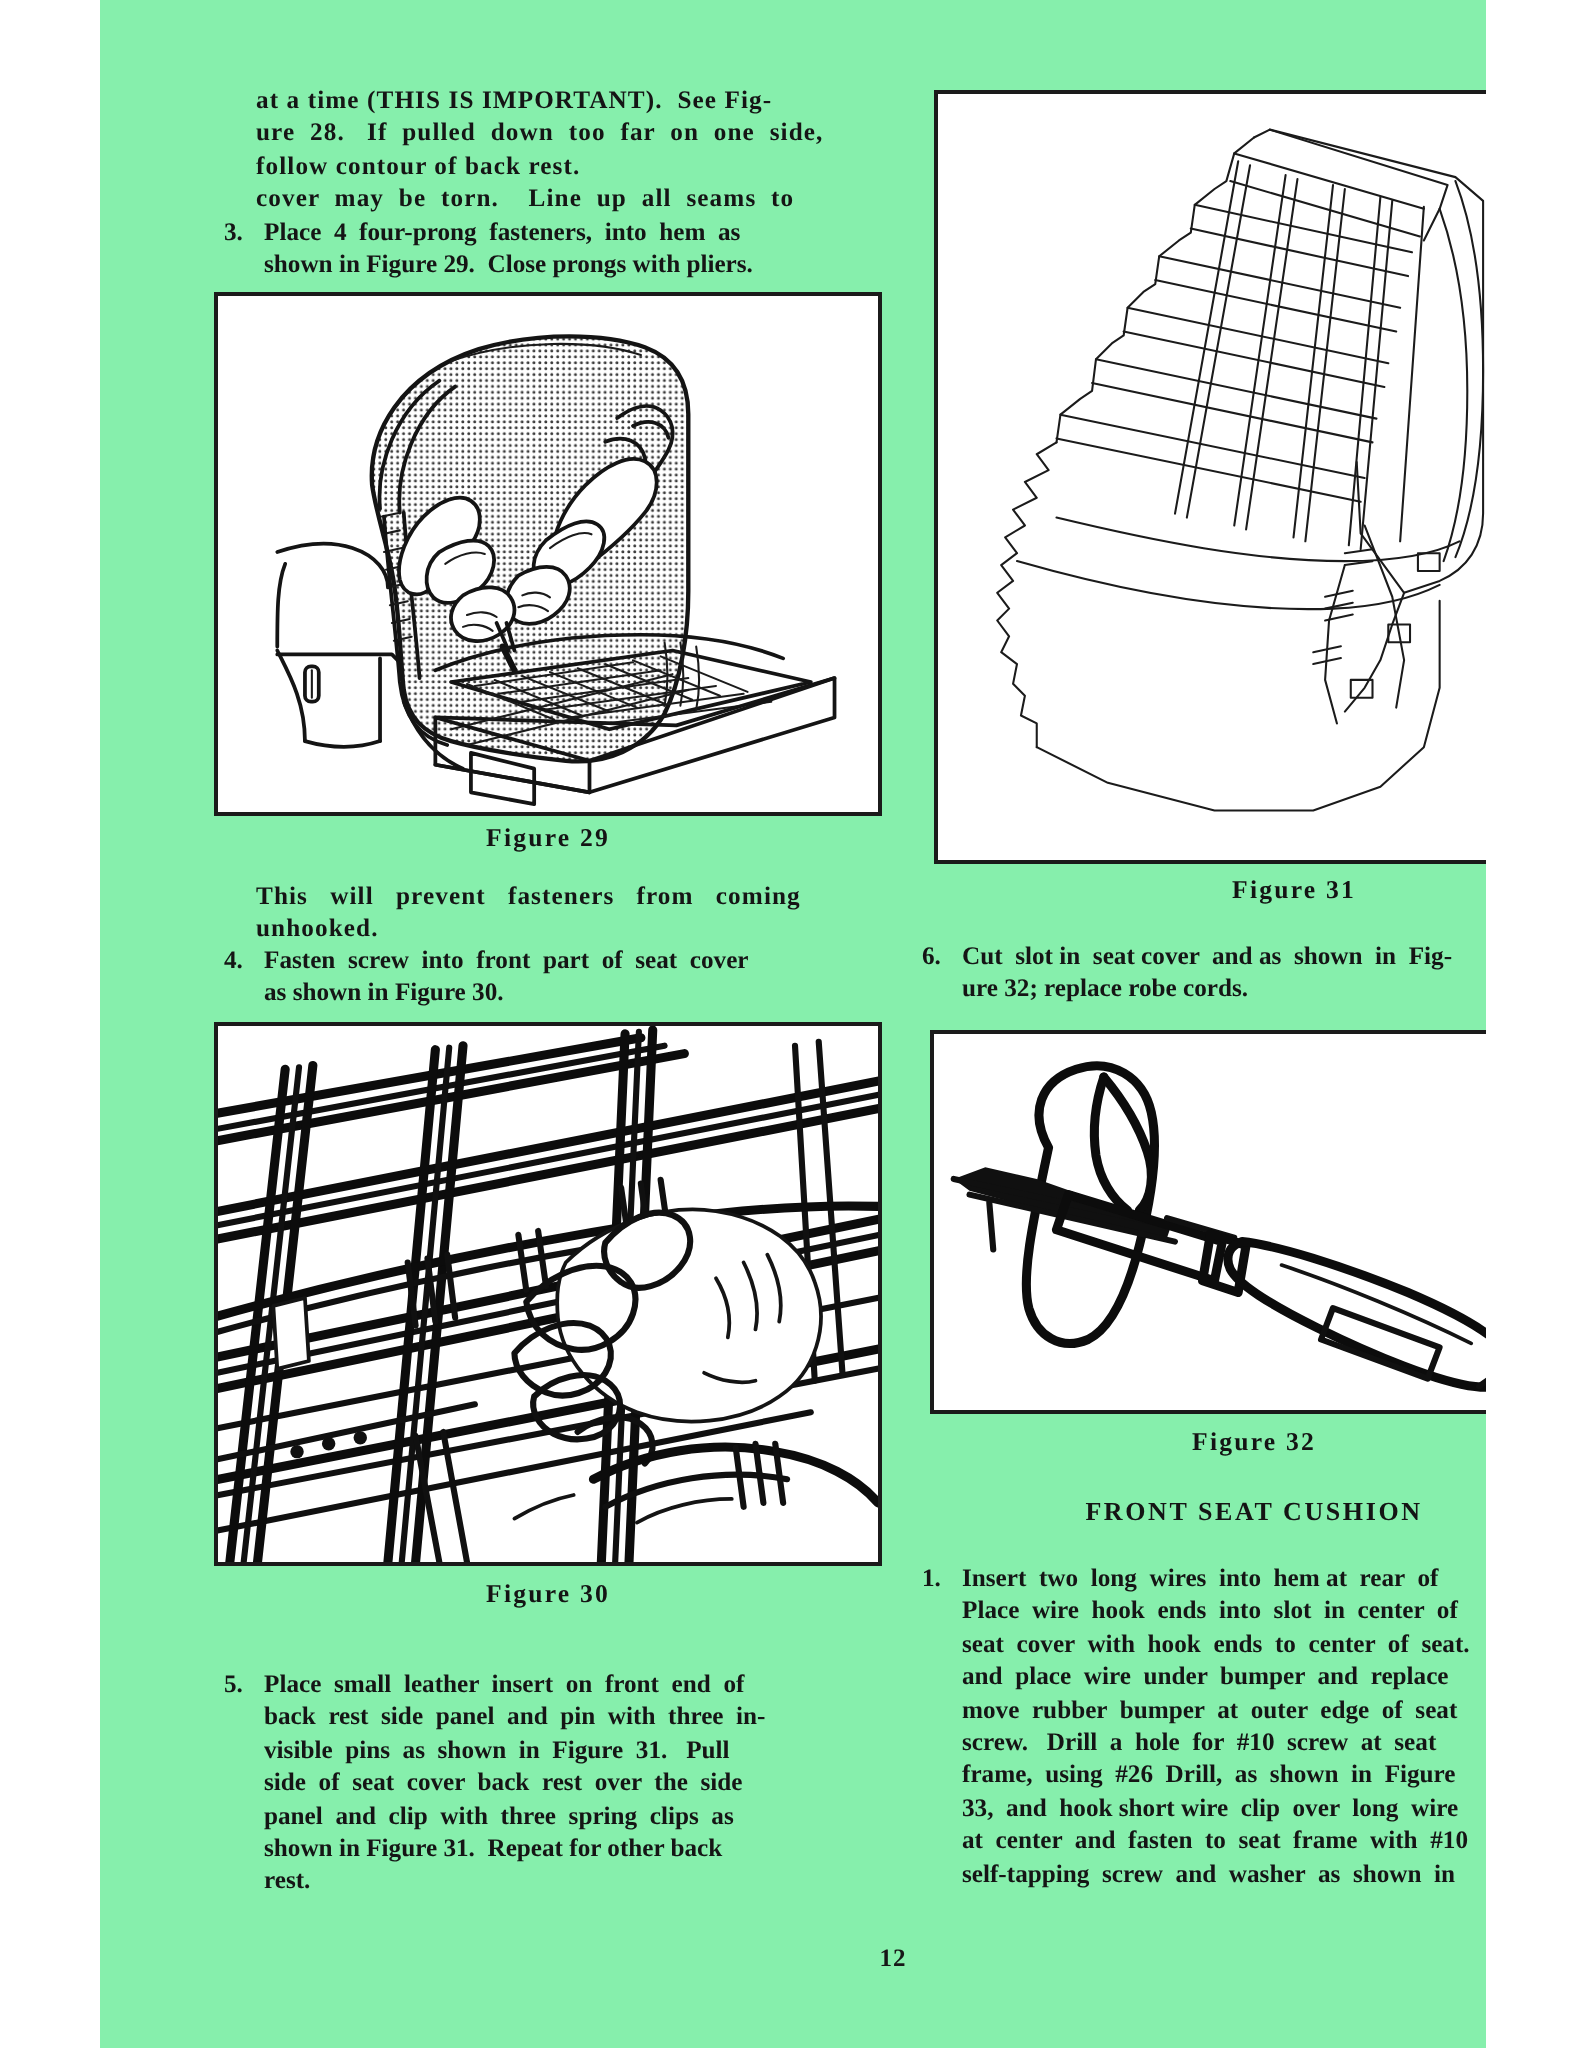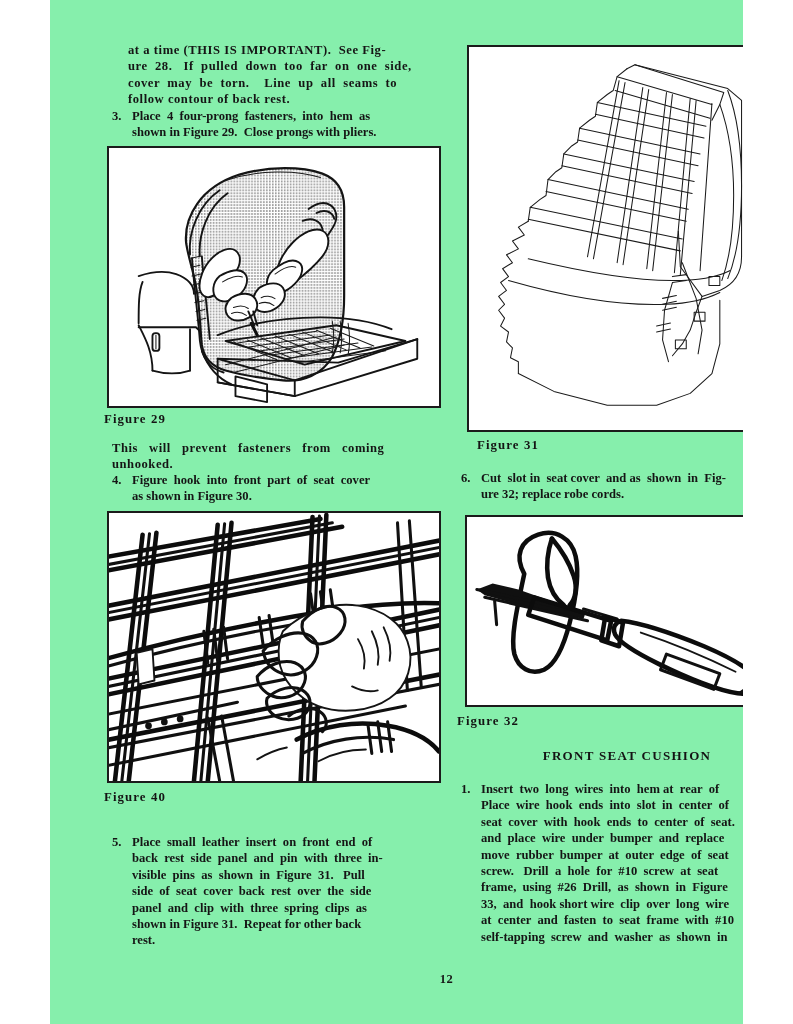--- a/index.html
+++ b/index.html
@@ -67,21 +67,21 @@
     border: 2px solid #1b1b1b;
     background: #ffffff;
     box-sizing: border-box;
     overflow: hidden;
   }
   .figbox svg { display: block; width: 100%; height: 100%; }
 
   .figcap {
     position: absolute;
     width: 340px;
-    text-align: left;
+    text-align: center;
     font-family: "Liberation Serif", "DejaVu Serif", serif;
     font-size: 12.8px;
     font-weight: 700;
     letter-spacing: 1.1px;
     color: #141414;
   }
 
   .section-head {
     position: absolute;
     width: 340px;
@@ -114,22 +114,22 @@
   .fill-k    { fill:#101010; stroke:none; }
 </style>
 </head>
 <body>
 
 <div id="page">
 
   <div class="para spaced" style="left:78px; top:42px; width:312px;">
     <span class="ln">at a time (THIS IS IMPORTANT).  See Fig-</span>
     <span class="ln">ure  28.   If  pulled  down  too  far  on  one  side,</span>
+    <span class="ln">follow contour of back rest.</span>
     <span class="ln">cover  may  be  torn.    Line  up  all  seams  to</span>
-    <span class="ln">follow contour of back rest.</span>
   </div>
 
   <div class="item" style="left:62px; top:108px; width:328px;">
     <span class="num">3.</span>
     <span class="body">
       <span class="ln">Place  4  four-prong  fasteners,  into  hem  as</span>
       <span class="ln">shown in Figure 29.  Close prongs with pliers.</span>
     </span>
   </div>
 
@@ -239,29 +239,29 @@
       <path class="ln-med" d="M110 214 L188 236 L312 194"></path>
 
       <path class="ln-med" d="M128 232 L128 252 L160 258 L160 240 Z"></path>
 
       <path class="ln-med" d="M94 206 C100 222 110 234 124 240"></path>
     </svg>
   </div>
 
   <div class="figcap" style="left:54px; top:412px;">Figure 29</div>
 
-  <div class="para spaced" style="left:62px; top:440px; width:312px;">
+  <div class="para spaced" style="left:78px; top:440px; width:312px;">
     <span class="ln">This   will   prevent   fasteners   from   coming</span>
     <span class="ln">unhooked.</span>
   </div>
 
   <div class="item" style="left:62px; top:472px; width:328px;">
     <span class="num">4.</span>
     <span class="body">
-      <span class="ln">Figure  hook  into  front  part  of  seat  cover</span>
+      <span class="ln">Fasten  screw  into  front  part  of  seat  cover</span>
       <span class="ln">as shown in Figure 30.</span>
     </span>
   </div>
 
   <div class="figbox" style="left:57px; top:511px; width:334px; height:272px;">
     <svg viewBox="0 0 334 272" preserveAspectRatio="none">
 
       <g class="ln-xthick">
         <path d="M-10 46 L214 6"></path>
         <path d="M-10 60 L236 14"></path>
@@ -344,21 +344,21 @@
         <circle cx="72" cy="209" r="3.4"></circle>
       </g>
       <g class="ln-thick">
         <path d="M-10 222 L130 192"></path>
         <path d="M100 208 L112 272"></path>
         <path d="M114 206 L126 272"></path>
       </g>
     </svg>
   </div>
 
-  <div class="figcap" style="left:54px; top:790px;">Figure 40</div>
+  <div class="figcap" style="left:54px; top:790px;">Figure 30</div>
 
   <div class="item" style="left:62px; top:834px; width:328px;">
     <span class="num">5.</span>
     <span class="body">
       <span class="ln">Place  small  leather  insert  on  front  end  of</span>
       <span class="ln">back  rest  side  panel  and  pin  with  three  in-</span>
       <span class="ln">visible  pins  as  shown  in  Figure  31.   Pull</span>
       <span class="ln">side  of  seat  cover  back  rest  over  the  side</span>
       <span class="ln">panel  and  clip  with  three  spring  clips  as</span>
       <span class="ln">shown in Figure 31.  Repeat for other back</span>

